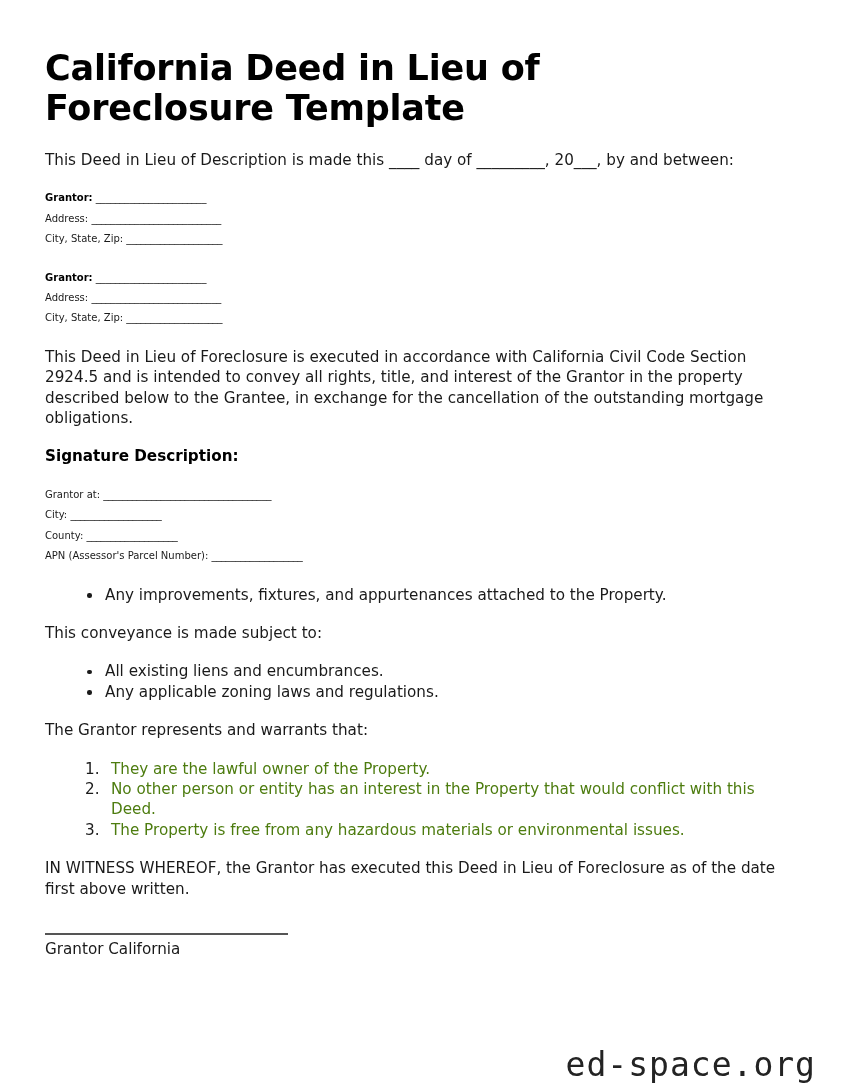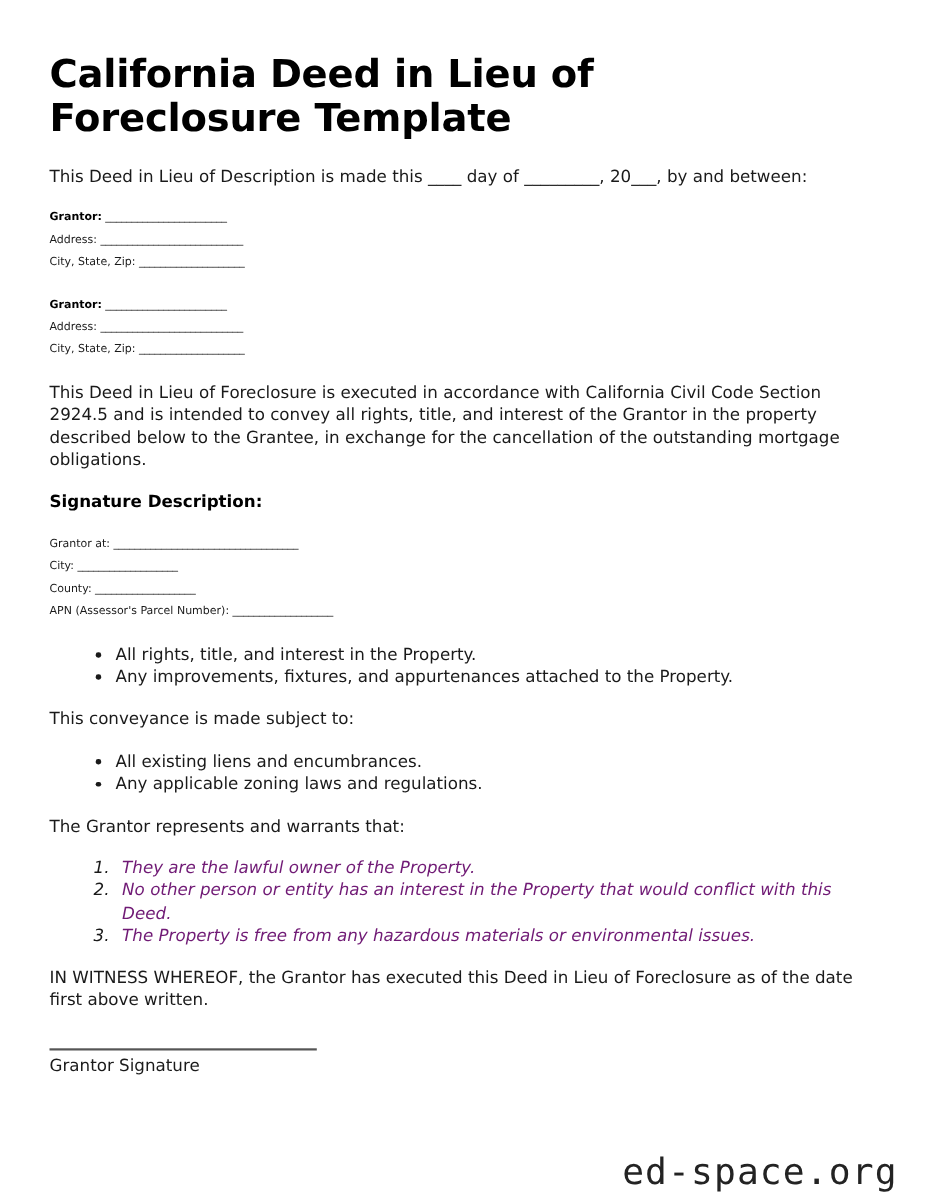--- a/index.html
+++ b/index.html
@@ -103,23 +103,22 @@
     margin: 0 0 18px 0;
     padding: 0 0 0 40px;
     list-style: none;
     counter-reset: repitem;
   }
   ol.numbers li {
     font-size: 15.2px;
     line-height: 20.4px;
     position: relative;
     padding-left: 26px;
-    color: #701a75;
+    color: #4d7c0f;
     counter-increment: repitem;
-    font-style: italic;
   }
   ol.numbers li::before {
     content: counter(repitem) ".";
     position: absolute;
     left: 0;
     top: 0;
     color: #1a1a1a;
   }
 
   .sig-wrap {
@@ -206,21 +205,20 @@
       <span class="blank">___________________</span>
     </div>
     <div class="field-line">
       <span class="lbl">APN (Assessor's Parcel Number):</span>
       <span class="blank">___________________</span>
     </div>
   </div>
 
 
   <ul class="bullets">
-    <li>All rights, title, and interest in the Property.</li>
     <li>Any improvements, fixtures, and appurtenances attached to the Property.</li>
   </ul>
 
   <p class="para">This conveyance is made subject to:</p>
 
   <ul class="bullets">
     <li>All existing liens and encumbrances.</li>
     <li>Any applicable zoning laws and regulations.</li>
   </ul>
 
@@ -229,18 +227,18 @@
   <ol class="numbers">
     <li>They are the lawful owner of the Property.</li>
     <li>No other person or entity has an interest in the Property that would conflict with this Deed.</li>
     <li>The Property is free from any hazardous materials or environmental issues.</li>
   </ol>
 
   <p class="para">IN WITNESS WHEREOF, the Grantor has executed this Deed in Lieu of Foreclosure as of the date first above written.</p>
 
   <div class="sig-wrap">
     <div class="sig-rule"></div>
-    <div class="sig-label">Grantor Signature</div>
+    <div class="sig-label">Grantor California</div>
   </div>
 
 </div>
 
 <div class="watermark">ed-space.org</div>
 
 </body></html>

